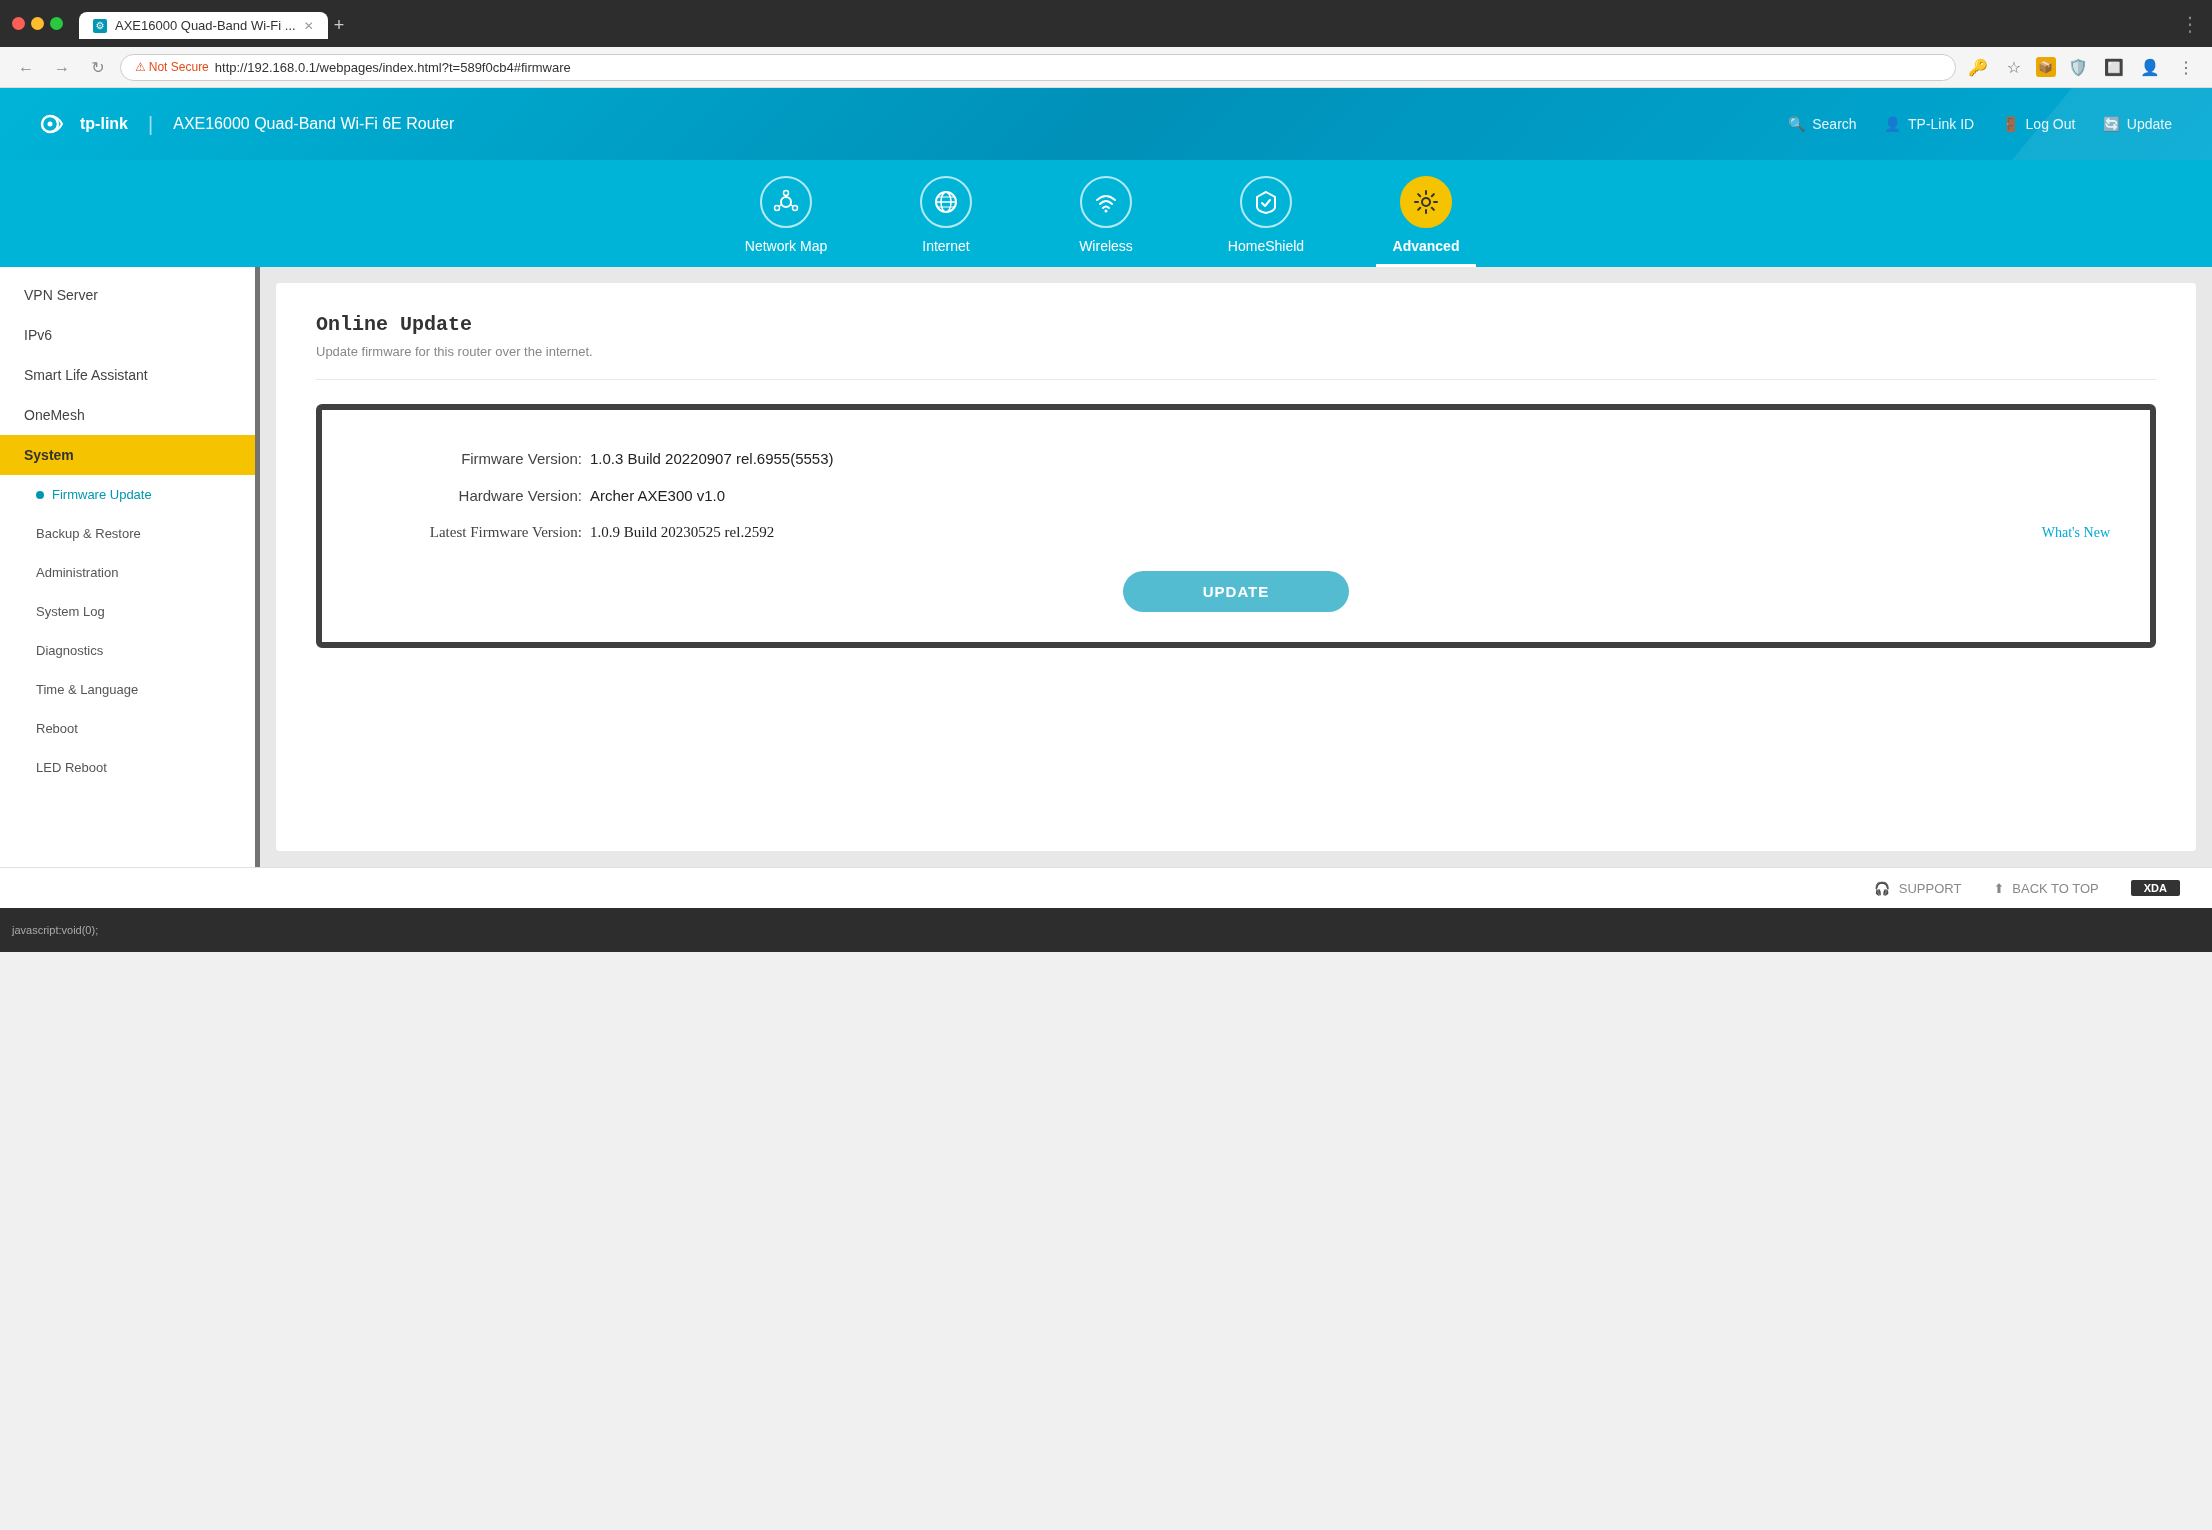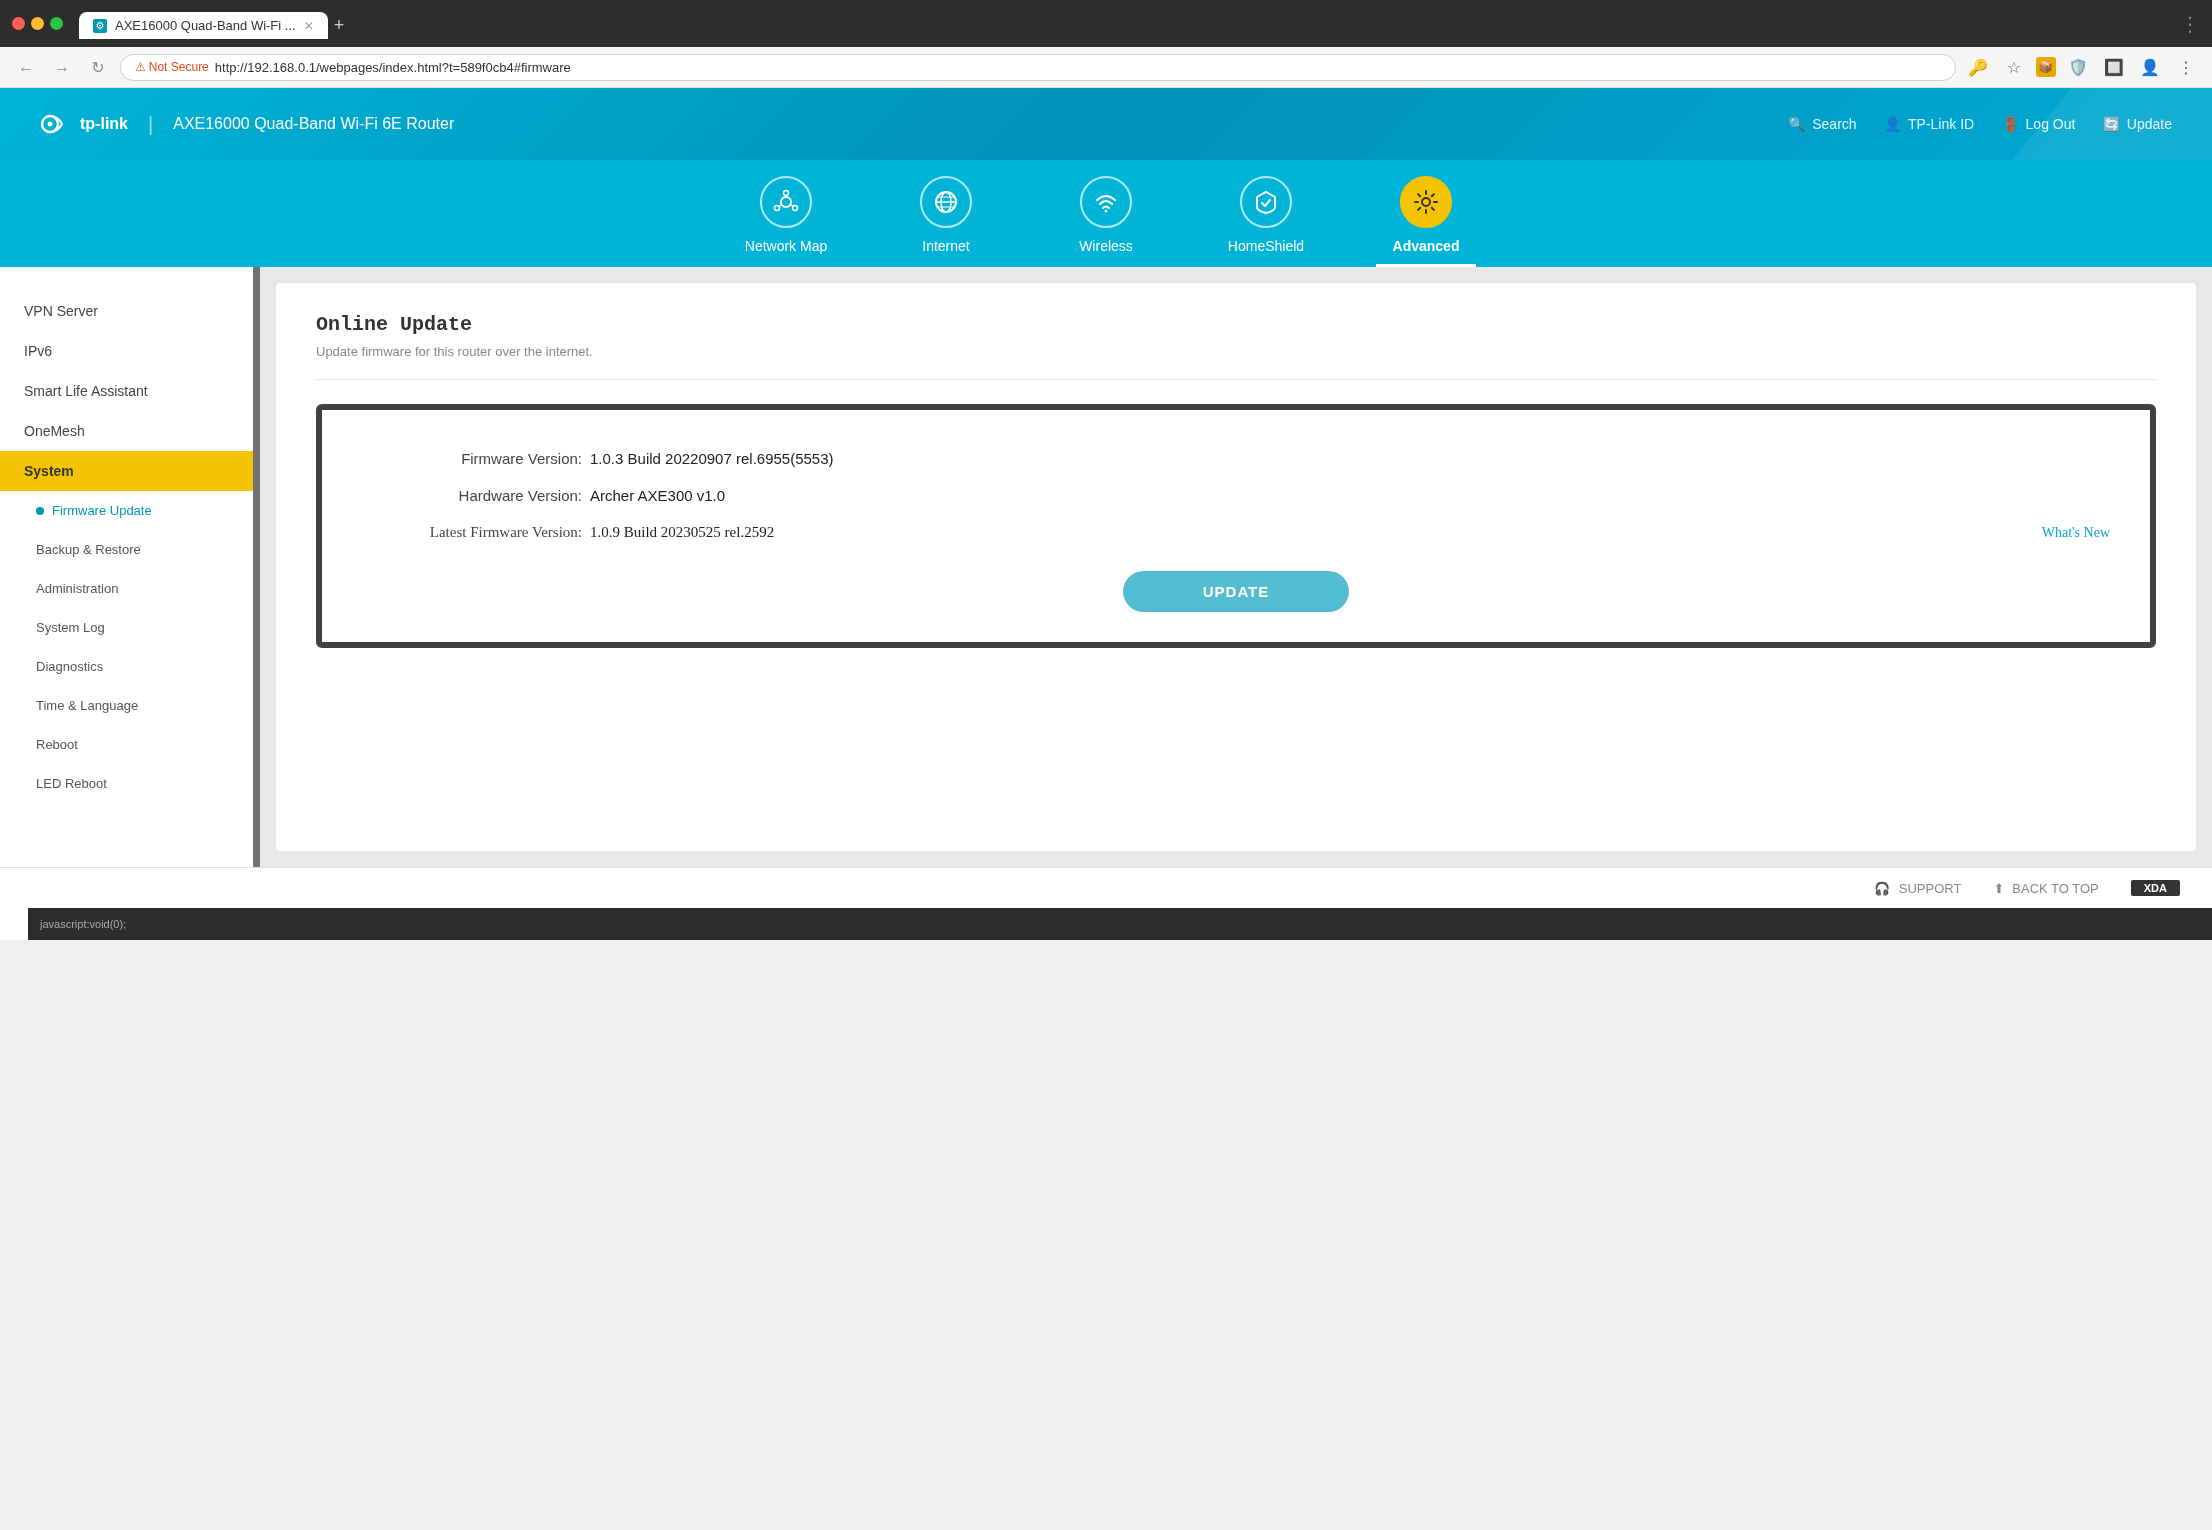--- a/index.html
+++ b/index.html
@@ -49,21 +49,21 @@
     .nav-tab.active .nav-tab-icon-wrap { background: #f5c300; border-color: #f5c300; }
     .nav-tab-label { font-size: 14px; color: white; font-weight: 400; }
     .nav-tab.active .nav-tab-label { font-weight: 600; }
     .nav-tab-underline { height: 3px; width: 100%; background: transparent; }
     .nav-tab.active .nav-tab-underline { background: white; }
 
     
     .main-layout { display: flex; background: #e8e8e8; min-height: 600px; }
 
     
-    .sidebar { width: 260px; background: white; padding: 24px 0; flex-shrink: 0; border-right: 7px solid #737373; }
+    .sidebar { width: 260px; background: white; padding: 8px 0; flex-shrink: 0; border-right: 5px solid #737373; }
     .sidebar-item { padding: 12px 24px; font-size: 14px; color: #444; cursor: pointer; display: flex; align-items: center; gap: 8px; }
     .sidebar-item.active { background: #f5c300; color: #333; font-weight: 700; }
     .sidebar-item.sub { padding-left: 36px; color: #555; font-size: 13px; }
     .sidebar-item.sub.active-sub { color: #0097b2; font-weight: 500; }
     .sidebar-bullet { width: 8px; height: 8px; border-radius: 50%; background: #0097b2; flex-shrink: 0; }
 
     
     .content { flex: 1; padding: 30px 40px; background: white; margin: 16px; border-radius: 4px; }
     .section-title { font-size: 20px; font-weight: 600; color: #333; margin-bottom: 8px; font-family: Liberation Mono, monospace; }
     .section-desc { font-size: 13px; color: #888; margin-bottom: 20px; }
@@ -87,21 +87,21 @@
     .local-label { font-size: 14px; color: #444; min-width: 160px; text-align: right; }
     .local-input { border: 1px solid #ccc; border-radius: 4px; padding: 7px 12px; font-size: 13px; width: 200px; }
 
     
     .page-footer { background: white; border-top: 1px solid #e0e0e0; display: flex; align-items: center; justify-content: flex-end; padding: 12px 32px; gap: 32px; }
     .footer-item { display: flex; align-items: center; gap: 8px; color: #888; font-size: 13px; cursor: pointer; }
     .footer-brand { display: flex; align-items: center; gap: 4px; }
     .xda-badge { background: #333; color: white; font-size: 11px; font-weight: 700; padding: 2px 13px; border-radius: 2px; }
 
     
-    .status-bar { background: #2d2d2d; color: #aaa; font-size: 11px; padding: 10px 12px; margin-left: 28px; }
+    .status-bar { background: #2d2d2d; color: #aaa; font-size: 11px; padding: 16px 12px; }
   </style>
 </head>
 <body>
 
 <div class="browser-chrome">
   <div class="browser-titlebar">
     <div class="browser-dots">
       <div class="browser-dot dot-red"></div>
       <div class="browser-dot dot-yellow"></div>
       <div class="browser-dot dot-green"></div>

